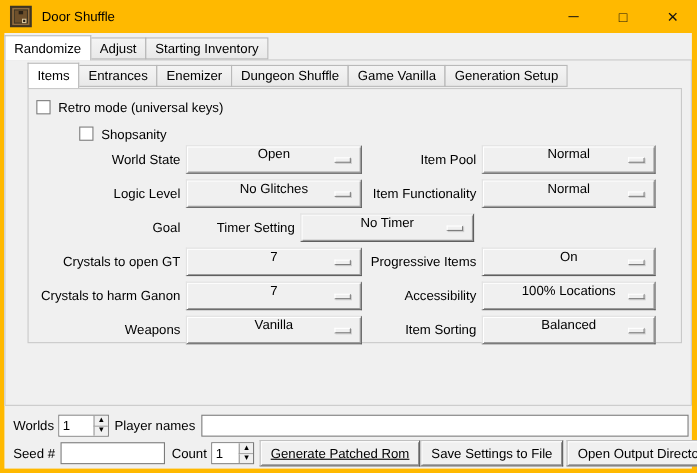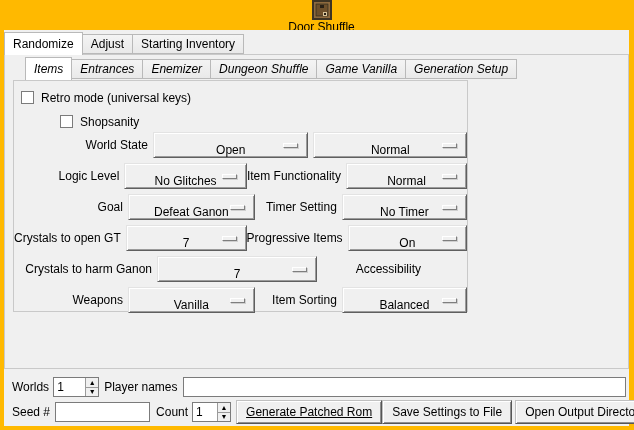--- a/index.html
+++ b/index.html
@@ -2,60 +2,60 @@
 <html><head>
 <meta charset="utf-8">
 <style>
   html,body { margin:0; padding:0; }
   body {
     width:634px; height:430px; position:relative; overflow:hidden;
     background:#FFB900;
     font-family:"Liberation Sans", sans-serif; font-size:12px; color:#000;
   }
   
-  .titlebar { position:absolute; top:0; left:0; width:634px; height:30px; display:flex; align-items:center;flex-direction:column; }
+  .titlebar { position:absolute; top:0; left:0; width:634px; height:30px; display:flex; align-items:center; }
   .app-icon { width:20px; height:20px; margin-left:9px; flex:0 0 auto; }
   .title-text { margin-left:9px; font-size:12px; }
   .win-btns { margin-left:auto; display:flex; height:30px; }
   .win-btn { width:45px; display:flex; align-items:center; justify-content:center; font-size:13px; color:#111; }
   .win-btn.min span { position:relative; top:-1px; }
   
   .client { position:absolute; left:4px; top:30px; width:625px; height:396px; background:#f0f0f0; }
   
   .tabrow { position:absolute; display:flex; align-items:flex-end; height:22px; z-index:3; }
   .main-tabs { left:0; top:2px; }
-  .sub-tabs { left:21px; top:27px;font-style:italic; }
+  .sub-tabs { left:21px; top:27px; }
   .tab {
     box-sizing:border-box; height:20px; display:flex; align-items:center;
     padding:0 8px; background:linear-gradient(#f4f4f4,#e9e9e9);
     border:1px solid #b9b9b9; margin-right:-1px; white-space:nowrap; cursor:default;
   }
   .tab.active {
     height:23px; margin-bottom:-1px; background:#ffffff; border-bottom:none; z-index:4; position:relative;
   }
   .pane { position:absolute; box-sizing:border-box; background:#f0f0f0; border:1px solid #c9c9c9; z-index:1; }
   .main-pane { left:0; top:24px; width:625px; height:315px; }
-  .sub-pane { left:9px; top:50px; width:455px; height:232px; z-index:2; }
+  .sub-pane { left:21px; top:50px; width:595px; height:232px; z-index:2; }
   
   .cb-row { display:flex; align-items:center; margin-left:7px; height:17px; }
   .cb-row.first { margin-top:8px; }
   .cb-row.second { margin-top:7px;margin-left:46px; }
   .cb-box { width:13px; height:13px; box-sizing:border-box; background:#fff; border:1px solid #7b7b7b; flex:0 0 auto; }
   .cb-label { margin-left:7px; }
   
   .opt-rows { margin-top:2px; }
   .opt-row { display:flex; height:26px; margin-bottom:5px; }
   .opt-row:last-child { margin-bottom:0; }
   .lbl-l { width:138px; text-align:right; line-height:26px; white-space:nowrap; }
   .lbl-r { width:104px; text-align:right; line-height:26px; white-space:nowrap; }
   .opt {
     box-sizing:border-box; height:26px; margin-left:5px; position:relative;
     background:#f0f0f0; border:1px solid; border-color:#e3e3e3 #5f5f5f #5f5f5f #e3e3e3;
     box-shadow: inset 1px 1px 0 #ffffff, inset -1px -1px 0 #9b9b9b;
-    display:flex; align-items:flex-end; justify-content:center; cursor:default;
+    display:flex; align-items:flex-start; justify-content:center; cursor:default;
   }
   .opt.w1 { width:160px; } .opt.w2 { width:158px; }
   .opt-text { position:relative; }
   .opt-ind {
     position:absolute; right:9px; top:10px; width:15px; height:5px; box-sizing:border-box;
     background:#f0f0f0; border:1px solid; border-color:#ffffff #7e7e7e #7e7e7e #ffffff;
     box-shadow:1px 1px 0 #cfcfcf;
   }
   
   .row1 { position:absolute; left:4px; top:347px; right:3px; height:20px; display:flex; align-items:center; }
@@ -145,20 +145,21 @@
     </div>
 
     <div class="opt-rows">
 
       <div class="opt-row">
         <div class="lbl-l">World State</div>
         <div class="opt w1">
           <span class="opt-text">Open</span>
           <span class="opt-ind"></span>
         </div>
+        <div class="lbl-r">Item Pool</div>
         <div class="opt w2">
           <span class="opt-text">Normal</span>
           <span class="opt-ind"></span>
         </div>
       </div>
 
       <div class="opt-row">
         <div class="lbl-l">Logic Level</div>
         <div class="opt w1">
           <span class="opt-text">No Glitches</span>
@@ -166,24 +167,20 @@
         </div>
         <div class="lbl-r">Item Functionality</div>
         <div class="opt w2">
           <span class="opt-text">Normal</span>
           <span class="opt-ind"></span>
         </div>
       </div>
 
       <div class="opt-row">
         <div class="lbl-l">Goal</div>
-        <div class="opt w1">
-          <span class="opt-text">Defeat Ganon</span>
-          <span class="opt-ind"></span>
-        </div>
         <div class="lbl-r">Timer Setting</div>
         <div class="opt w2">
           <span class="opt-text">No Timer</span>
           <span class="opt-ind"></span>
         </div>
       </div>
 
       <div class="opt-row">
         <div class="lbl-l">Crystals to open GT</div>
         <div class="opt w1">
@@ -197,20 +194,24 @@
         </div>
       </div>
 
       <div class="opt-row">
         <div class="lbl-l">Crystals to harm Ganon</div>
         <div class="opt w1">
           <span class="opt-text">7</span>
           <span class="opt-ind"></span>
         </div>
         <div class="lbl-r">Accessibility</div>
+        <div class="opt w2">
+          <span class="opt-text">100% Locations</span>
+          <span class="opt-ind"></span>
+        </div>
       </div>
 
       <div class="opt-row">
         <div class="lbl-l">Weapons</div>
         <div class="opt w1">
           <span class="opt-text">Vanilla</span>
           <span class="opt-ind"></span>
         </div>
         <div class="lbl-r">Item Sorting</div>
         <div class="opt w2">

